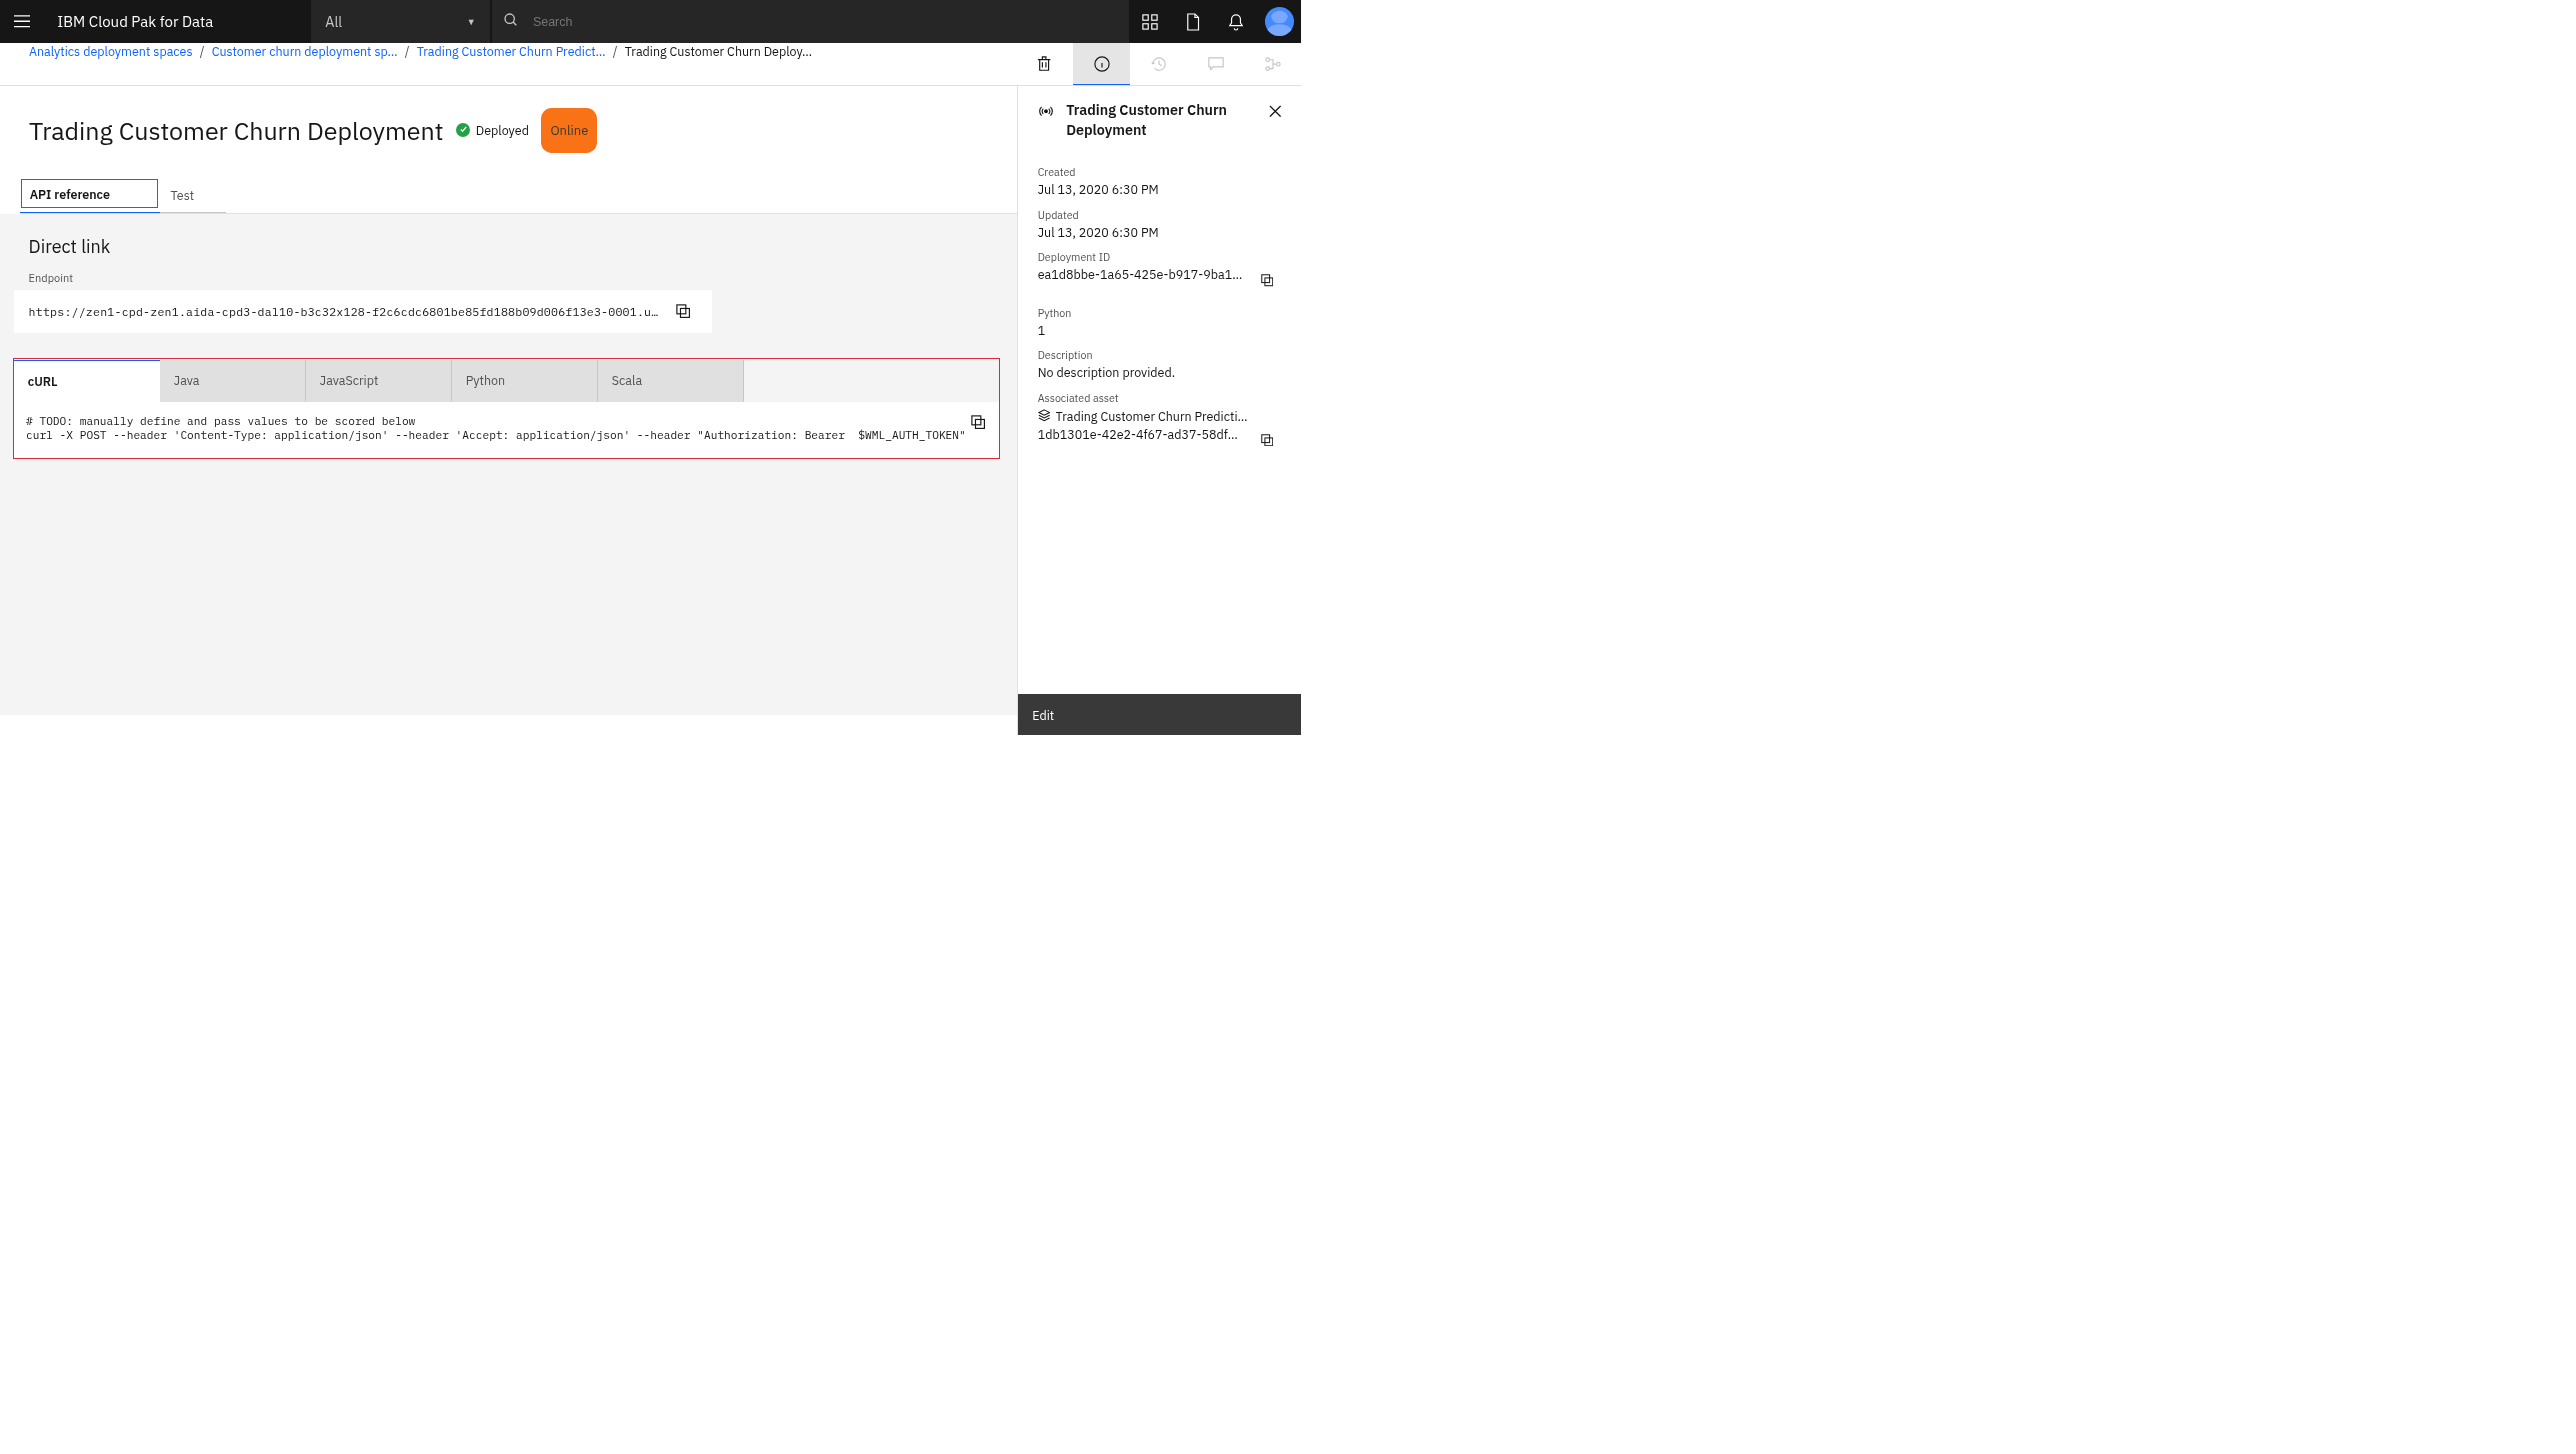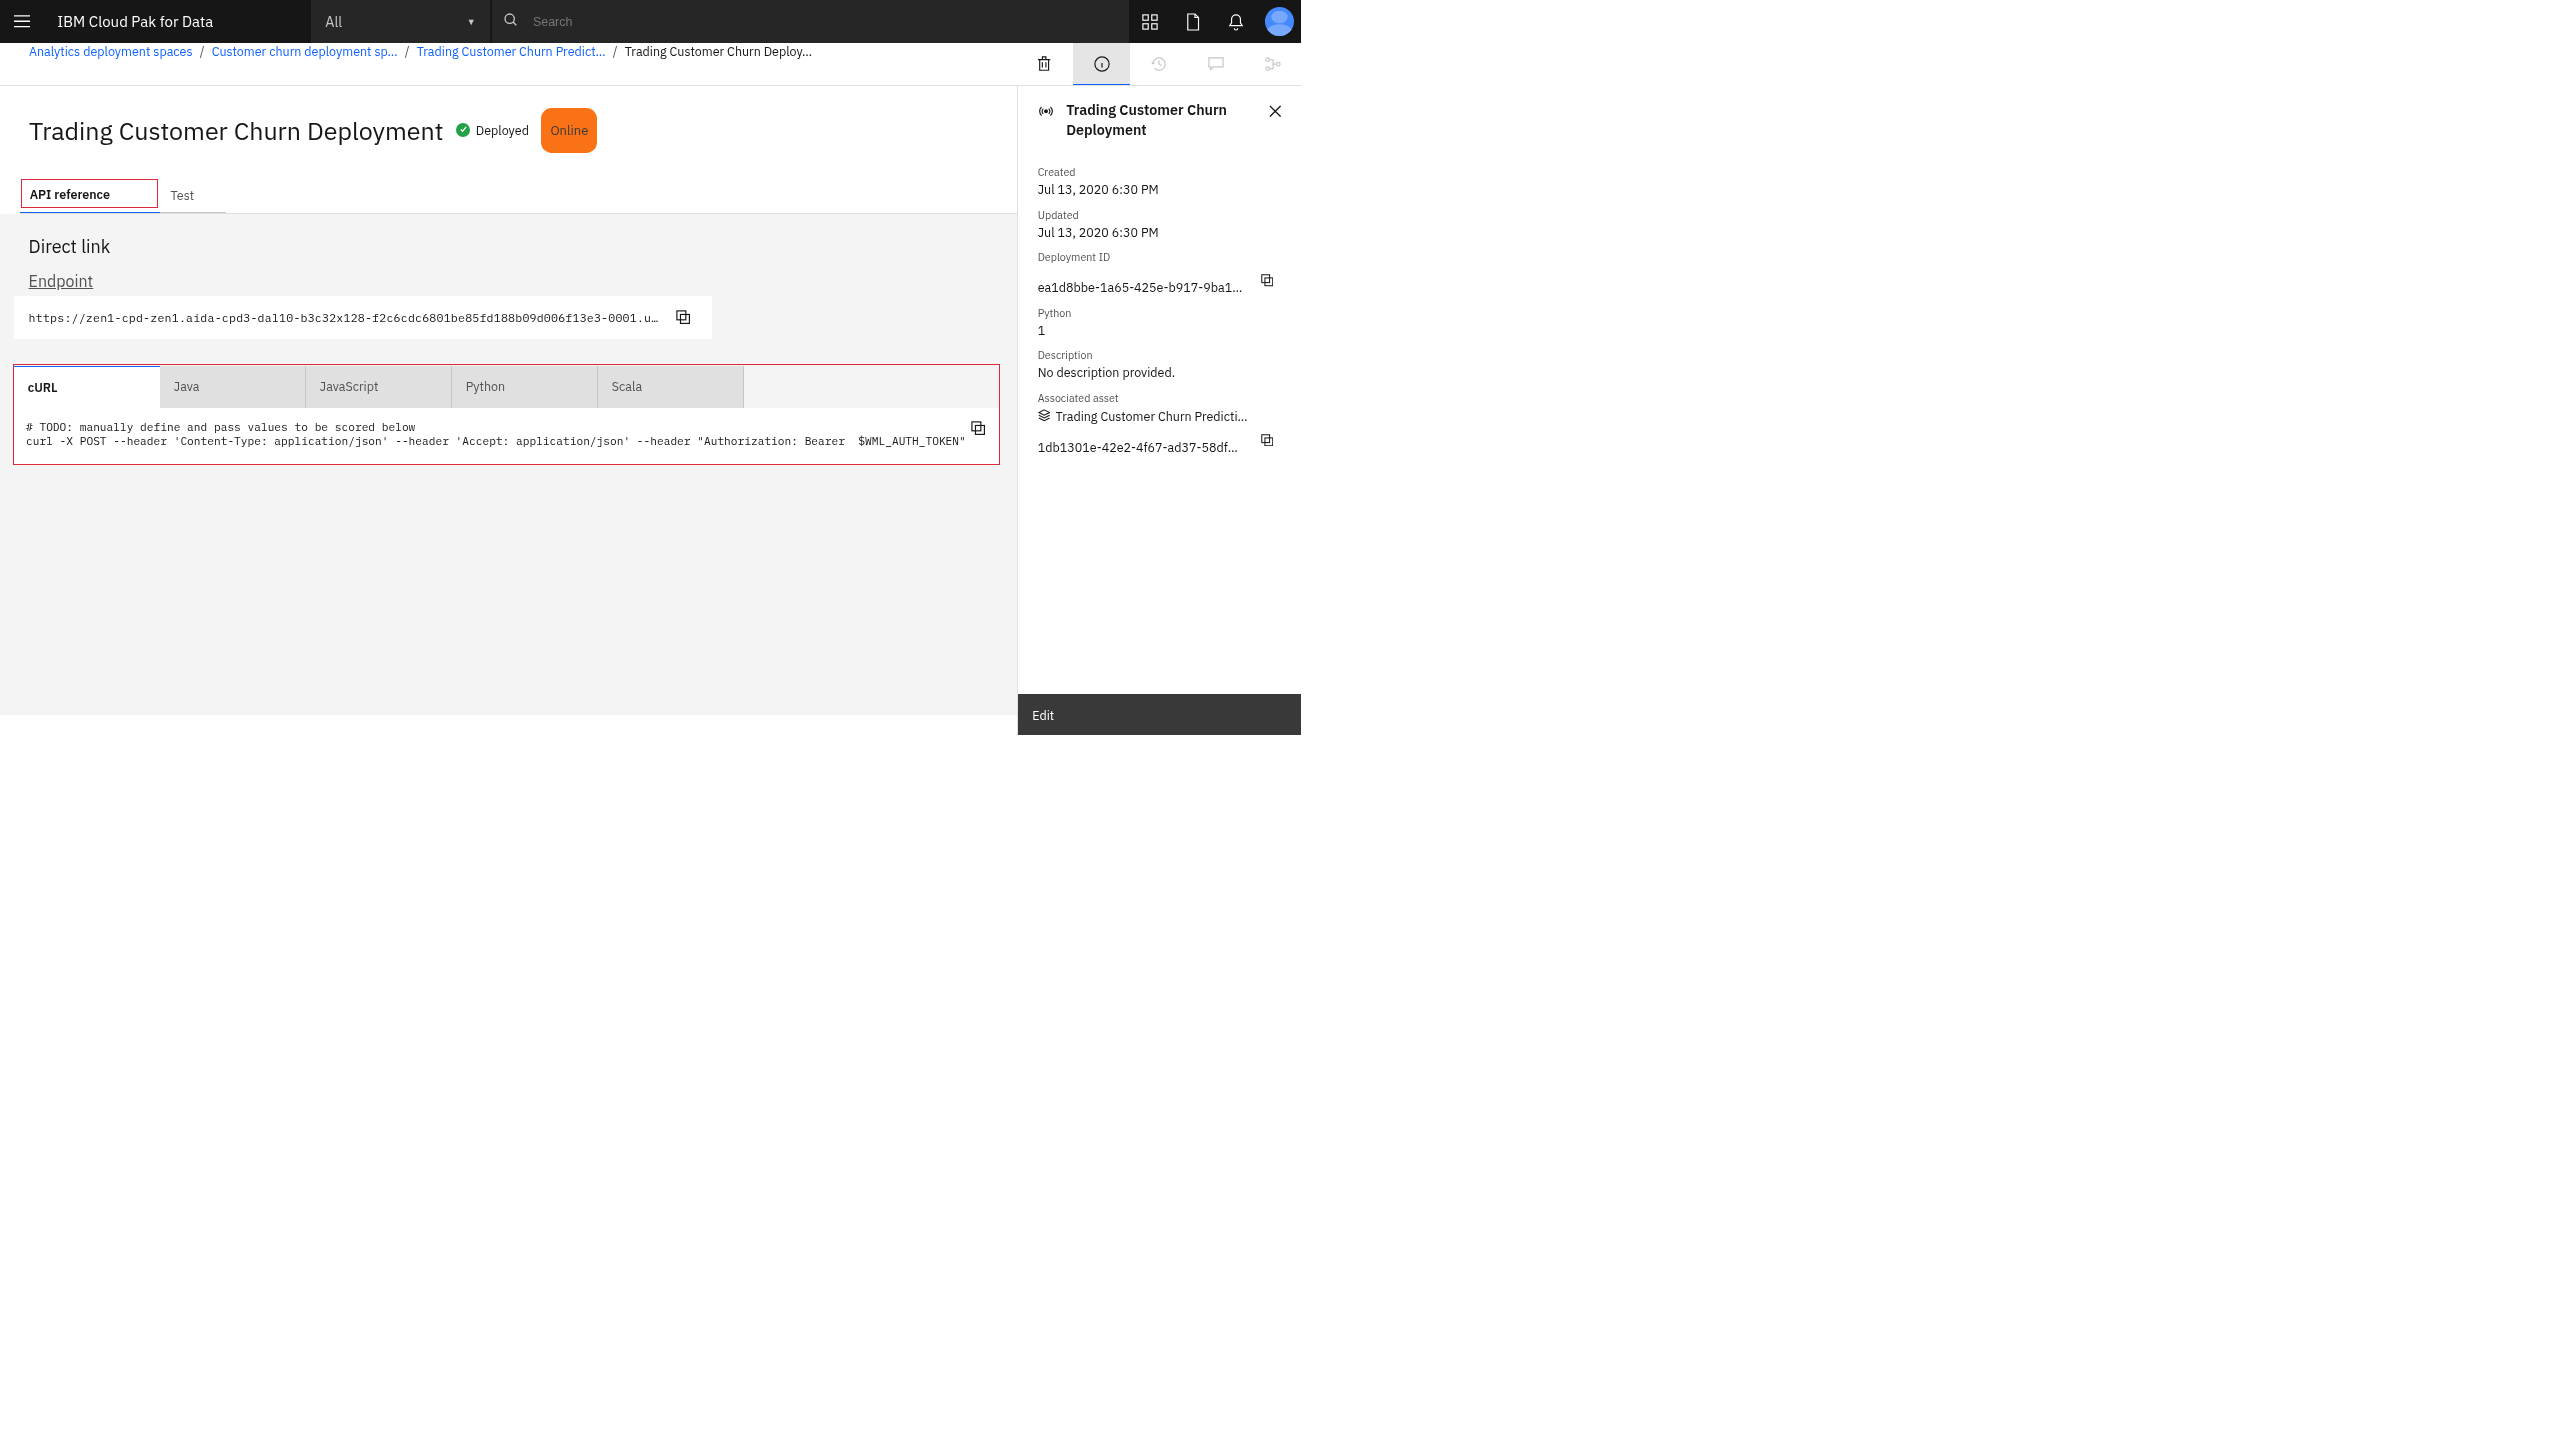--- a/index.html
+++ b/index.html
@@ -48,40 +48,40 @@
   .tab.active { color:#161616; font-weight:600; border-bottom:1.8px solid #0f62fe; }
   .tab-hl { border:1.8px solid #d9293b; padding: 5.4px 47px 5.4px 7.2px; margin:1.8px; }
   .tab-hl .inner { font-weight:600; color:#161616; }
   .tabs-row2 .tab { min-width:146px; padding:12.5px 14.3px; background:#e0e0e0; border-right:0.9px solid #c6c6c6; }
   .tabs-row2 .tab.active { background:#fff; color:#161616; font-weight:600; border-top:1.8px solid #0f62fe; border-bottom:none; border-right:none; }
   .tabs-row2 { display:flex; border-top:1.8px solid transparent; margin:0; }
 
   
   .panel { background:#f4f4f4; padding: 18px 14.3px 14.3px; margin:0; min-height: 501px; }
   .panel h2 { font-size:18px; font-weight:400; color:#161616; margin: 3.6px 14.3px 12.5px; }
-  .panel .label { font-size:16px; color:#525252; margin: 0 14.3px 5.4px; text-decoration: underline; }
+  .panel .label { font-size:11px; color:#525252; margin: 0 14.3px 5.4px; }
   .endpoint-row { display:flex; align-items:center; background:#fff; margin: 0 0 25px 0; height:43px; padding: 0 14.3px; width: 698px; }
   .endpoint-row .url { font-family: "IBM Plex Mono", Menlo, monospace; font-size:11.6px; color:#161616; flex:1; white-space:nowrap; overflow:hidden; text-overflow:ellipsis; letter-spacing:0.2px; }
   .copy-ic { width:29px; height:29px; display:flex; align-items:center; justify-content:center; cursor:pointer; margin-left:7.2px; }
 
   .snip-hl { border:1.8px solid #d9293b; margin: 5.4px 0 0 -1.8px; width: 987px; }
   .code-row { background:#fff; padding:12.5px 12.5px 16px; font-family:"IBM Plex Mono", Menlo, monospace; font-size:11.2px; color:#161616; white-space:pre; overflow-x:auto; position:relative; }
   .code-row .copy-ic { position:absolute; top:5.4px; right:5.4px; }
 
   
   .side-head { display:flex; align-items:flex-start; padding: 14.3px 18px 7.2px 19.7px; }
   .side-head .ic { margin-right: 12.5px; margin-top:1.8px; color:#161616; }
   .side-title-wrap { flex:1; }
   .side-title { font-size:14.3px; font-weight:600; color:#161616; line-height:1.4; }
   .side-close { cursor:pointer; color:#161616; padding:1.8px; }
   .side-body { padding: 7.2px 19.7px; flex:1; overflow:auto; }
   .field { margin: 10.7px 0; }
   .field .lab { font-size:10.7px; color:#525252; margin-bottom:1.8px; }
   .field .val { font-size:12.5px; color:#161616; }
-  .field .valrow { display:flex; align-items:flex-end; justify-content:space-between; }
+  .field .valrow { display:flex; align-items:flex-start; justify-content:space-between; }
   .field .val.trunc { white-space:nowrap; overflow:hidden; text-overflow:ellipsis; max-width:215px; }
   .edit-btn { background:#393939; color:#fff; font-size:12.5px; padding:12.5px 14.3px; cursor:pointer; }
 
   .chev { font-size:9px; color:#c6c6c6; }
   .muted { color:#8d8d8d; }
 </style>
 </head>
 <body>
 
 <div class="topbar">

